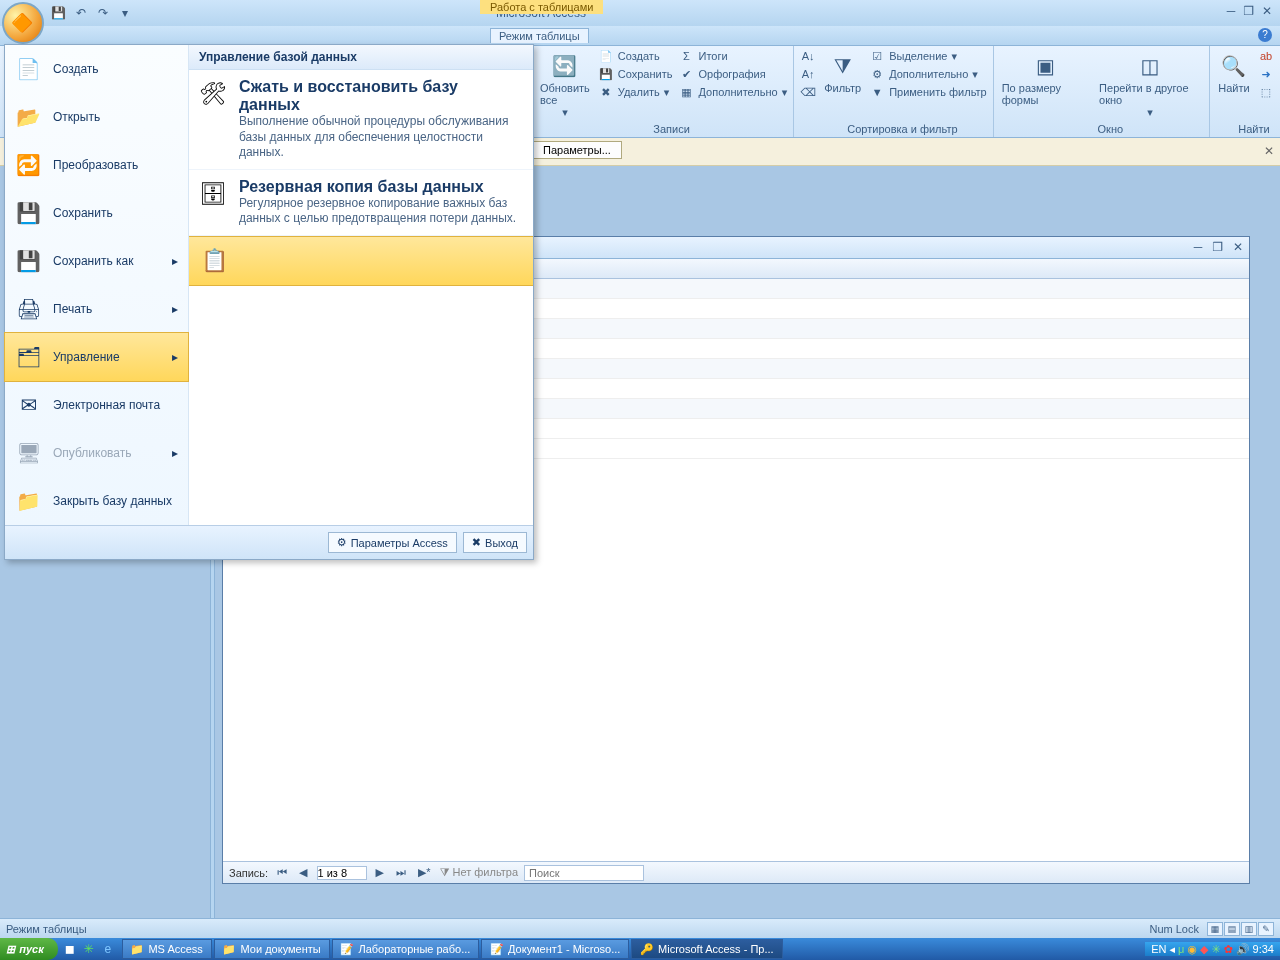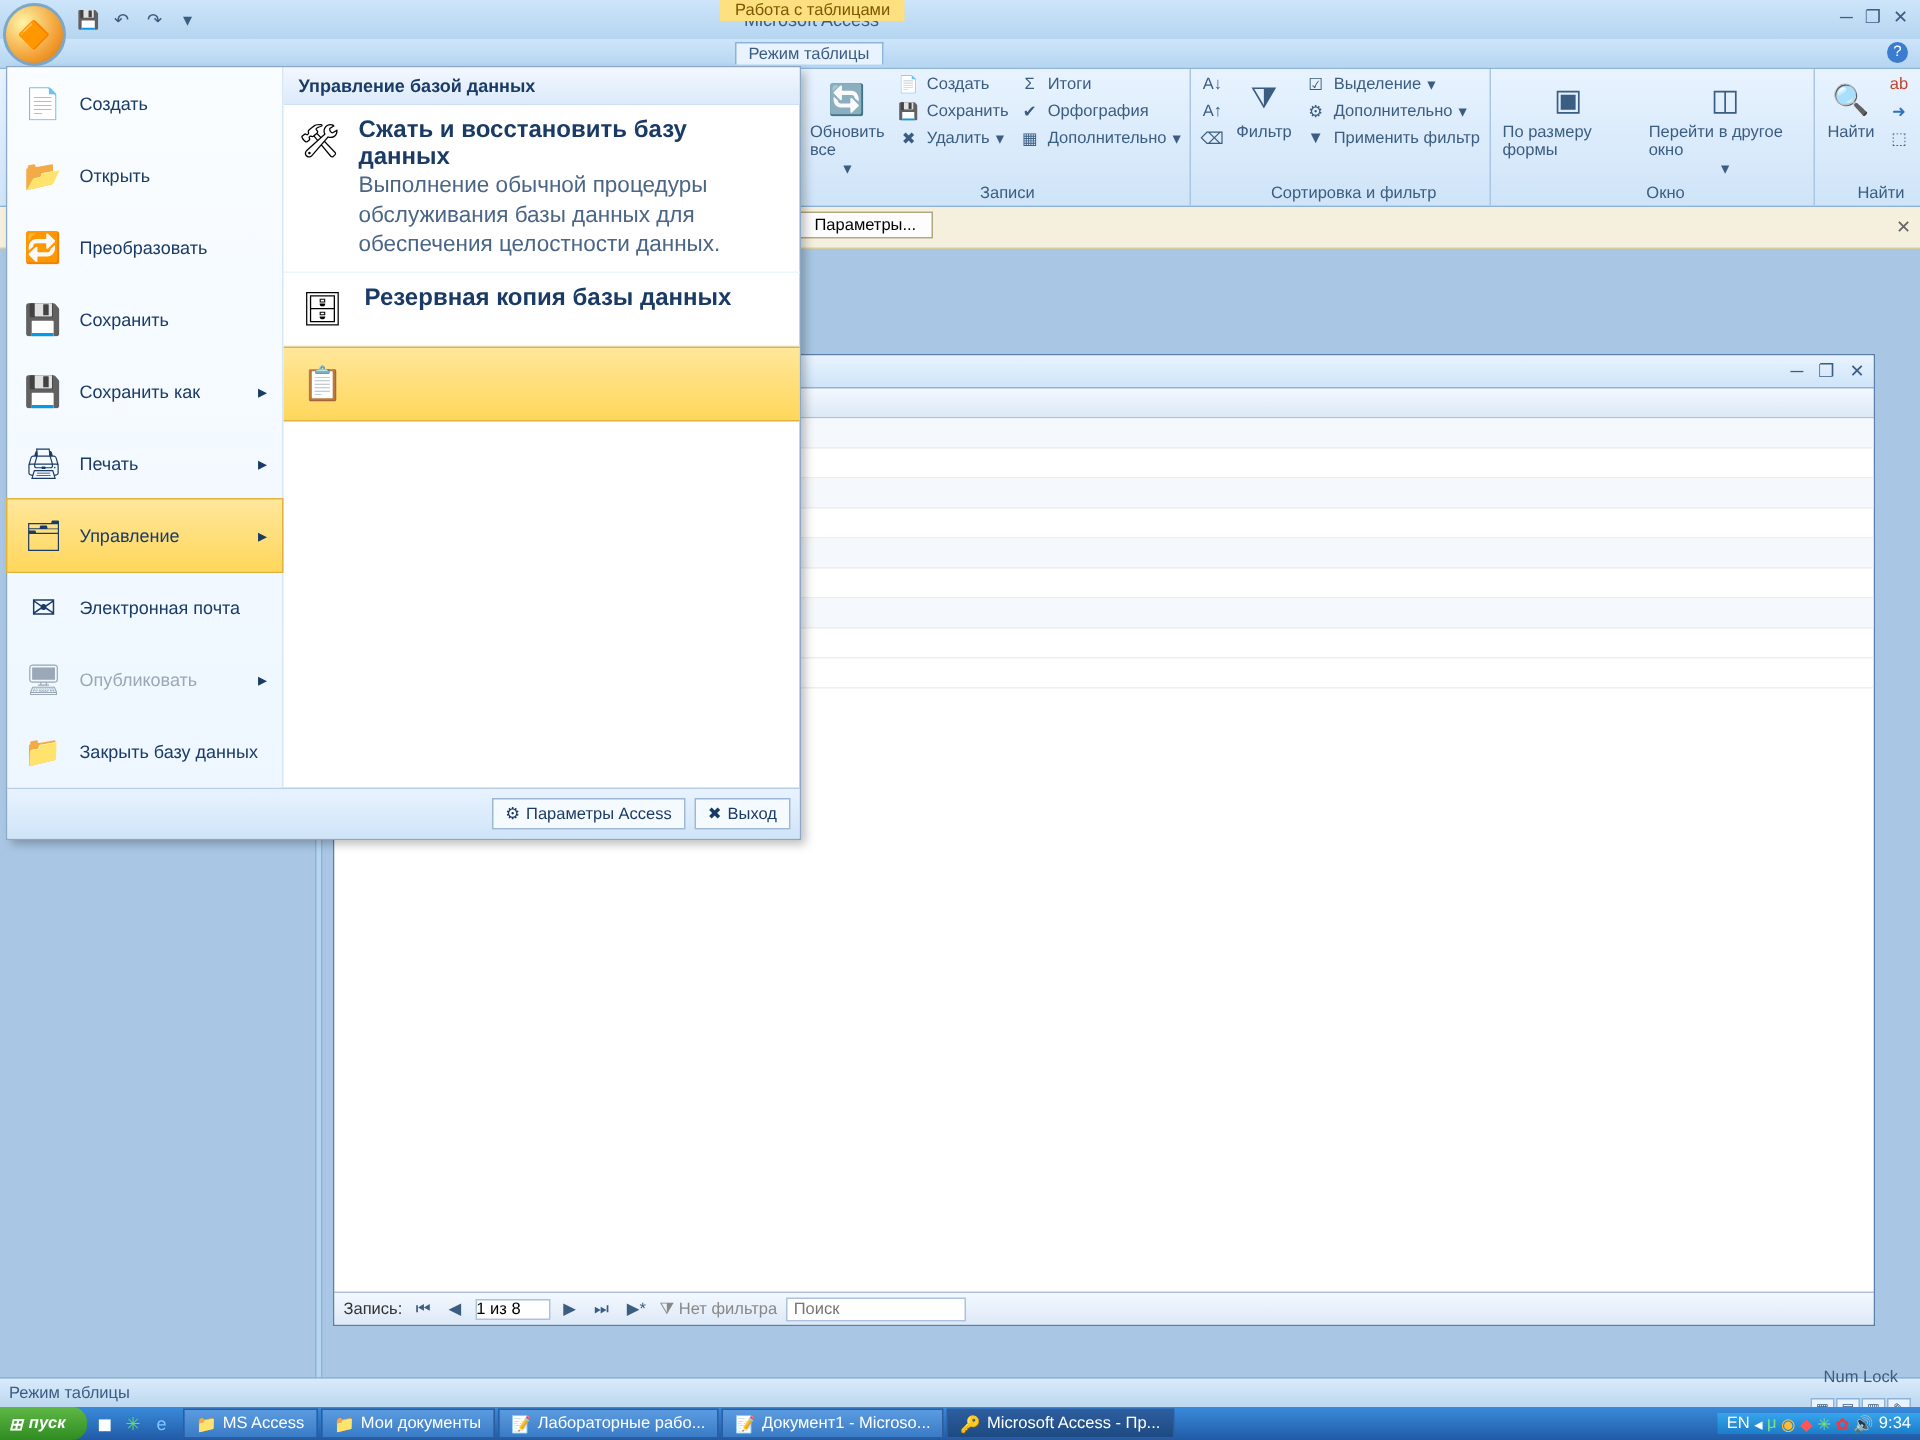--- a/index.html
+++ b/index.html
@@ -48,21 +48,21 @@
 .ds-row { display:flex; height:20px; border-bottom:1px solid #eee; }
 .ds-row.alt { background:#f5f8fc; }
 .ds-row .cell { border-right:1px solid #eee; padding:2px 6px; text-align:right; }
 .ds-footer { height: 22px; background: linear-gradient(#f3f8fe,#dde9f7); border-top:1px solid #aac2de; display:flex; align-items:center; font-size:11px; color:#333; padding:0 6px; gap:6px; }
 .ds-footer input.rec { width:50px; font-size:11px; border:1px solid #aac2de; text-align:left; }
 .ds-footer input.search { width:120px; font-size:11px; border:1px solid #aac2de; padding:1px 4px;}
 .nav-btn { color:#3b5d82; padding:0 3px; cursor:default;}
 
 
 .status-bar { position:absolute; bottom:22px; left:0; right:0; height:20px; background:linear-gradient(#d9ebfb,#bcd7ef); border-top:1px solid #8db4d8; font-size:11px; color:#3b5d82; display:flex; align-items:center; padding:0 6px; }
-.status-bar .right { position:absolute; right:6px; display:flex; gap:8px; align-items:center;flex-direction:column;}
+.status-bar .right { position:absolute; right:6px; display:flex; gap:8px; align-items:center;}
 .view-btns { display:flex; gap:1px; }
 .view-btns span { width:16px; height:14px; background:#e8f3ff; border:1px solid #8db4d8; display:inline-flex; align-items:center; justify-content:center; font-size:9px; color:#3b5d82;}
 
 
 .taskbar { position:absolute; bottom:0; left:0; right:0; height:22px; background:linear-gradient(#3a8bdb,#215aa6); display:flex; align-items:center; font-size:11px; color:#fff; }
 .start-btn { height:22px; background:linear-gradient(#5fb846,#2f8c21); padding:0 14px 0 6px; display:flex; align-items:center; gap:4px; font-style:italic; font-weight:bold; border-radius:0 10px 10px 0; }
 .task-item { height:20px; background:linear-gradient(#5a9be0,#3a7bc6); border:1px solid #2c5d9e; margin-left:2px; padding:0 8px; display:flex; align-items:center; gap:4px; font-size:11px; white-space:nowrap; overflow:hidden; max-width:165px; }
 .task-item.active { background:linear-gradient(#2c5d9e,#1d4a82); }
 .tray { margin-left:auto; background:linear-gradient(#36a5ee,#1b7dca); height:14px; display:flex; align-items:center; padding:0 6px; gap:3px; font-size:11px; }
 .ql { display:flex; gap:3px; margin:0 4px; }
@@ -75,21 +75,21 @@
 .menu-item { display:flex; align-items:center; gap:10px; padding:10px 10px; font-size:12px; color:#1a3b66; }
 .menu-item.selected { background:linear-gradient(#ffe79b,#ffd75b); border:1px solid #e0b23e; margin:-1px; }
 .menu-item .micon { width:28px; height:28px; display:flex; align-items:center; justify-content:center; font-size:20px; }
 .menu-item .arrow { margin-left:auto; color:#1a3b66; }
 .menu-item.disabled { color:#9aa8b8; }
 .panel-header { background:linear-gradient(#f3f8fe,#dceafa); padding:5px 10px; font-size:12px; font-weight:bold; color:#1a3b66; border-bottom:1px solid #cde0f3; }
 .panel-item { display:flex; gap:12px; padding:8px 10px; border-bottom:1px solid #eef4fb; }
 .panel-item.hovered { background:linear-gradient(#ffe79b,#ffd75b); border-top:1px solid #e0b23e; border-bottom:1px solid #e0b23e; }
 .panel-item .picon { width:32px; height:32px; display:flex; align-items:center; justify-content:center; font-size:22px; }
 .panel-item .ptext .title { font-size:16px; font-weight:bold; color:#1a3b66; }
-.panel-item .ptext .desc { font-size:15px; color:#4a6585; line-height:1.3; }
+.panel-item .ptext .desc { font-size:12px; color:#4a6585; line-height:1.3; }
 .office-footer { clear:both; background:linear-gradient(#e8f3ff,#cfe4f8); border-top:1px solid #b8cee6; padding:6px; display:flex; justify-content:flex-end; gap:6px; }
 .office-footer button { font-size:11px; padding:3px 8px; background:#f5faff; border:1px solid #9cb8d4; display:flex; align-items:center; gap:4px; color:#1a3b66; }
 
 </style>
 </head>
 <body>
 
 <div class="title-bar">
   <div class="office-btn">🔶</div>
   <div class="qat">
@@ -355,20 +355,21 @@
       <span class="picon">🛠</span>
       <div class="ptext">
           <div class="title">Сжать и восстановить базу данных</div>
           <div class="desc">Выполнение обычной процедуры обслуживания базы данных для обеспечения целостности данных.</div>
         </div>
     </div>
     <div class="panel-item">
       <span class="picon">🗄</span>
       <div class="ptext">
           <div class="title">Резервная копия базы данных</div>
+          <div class="desc">Регулярное резервное копирование важных баз данных с целью предотвращения потери данных.</div>
         </div>
     </div>
     <div class="panel-item hovered">
       <span class="picon">📋</span>
     </div>
   </div>
   <div class="office-footer">
     <button>
         <span>⚙</span>
         <span>Параметры Access</span>

